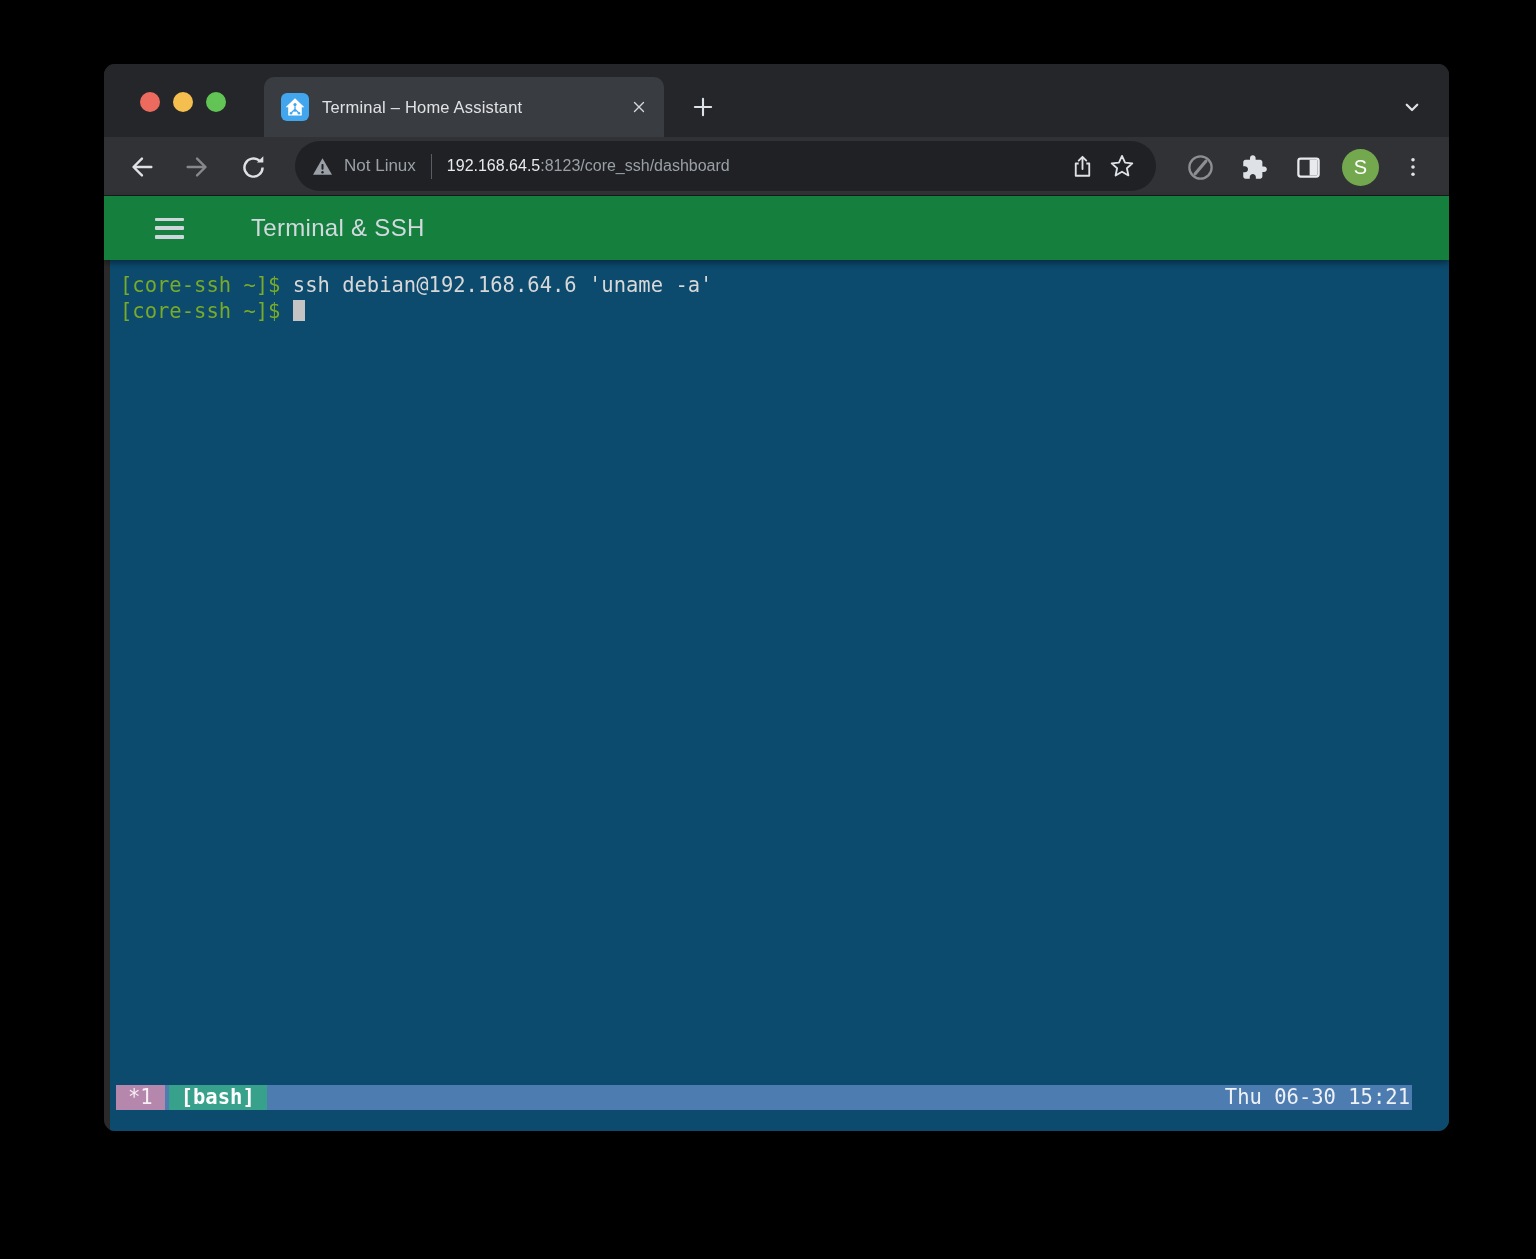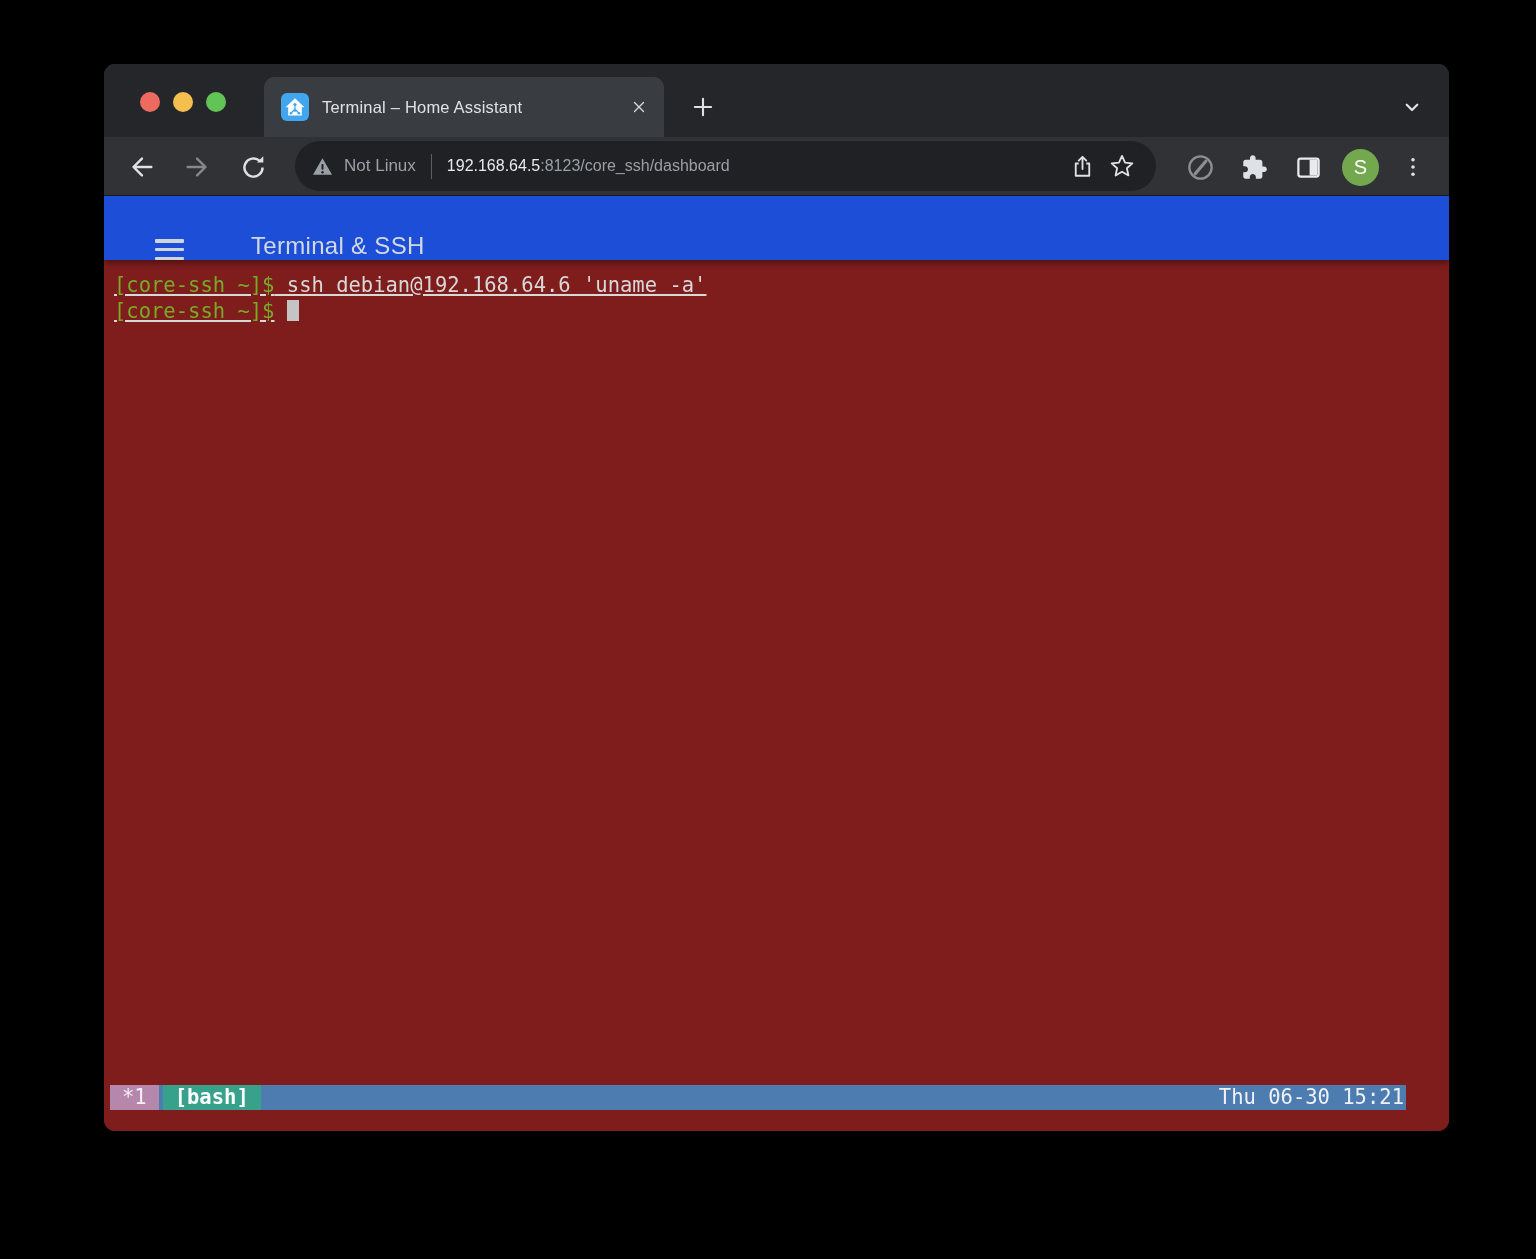--- a/index.html
+++ b/index.html
@@ -50,31 +50,31 @@
   .url .path{ color:#9aa0a6; }
   .omni-ic{ width:40px; height:40px; display:flex; align-items:center; justify-content:center; flex:0 0 auto; }
   .omni-ic.share{ margin-left:auto; }
 
   .right-icons{ position:absolute; right:16px; top:10px; display:flex; gap:14px; align-items:center; }
   .ric{ width:40px; height:40px; display:flex; align-items:center; justify-content:center; }
   .avatar{ width:37px; height:37px; border-radius:50%; background:#74a84e; color:#fff;
            display:flex; align-items:center; justify-content:center; font-size:20px; }
 
   
-  .ha-header{ position:absolute; left:0; top:132px; width:100%; height:64px; background:#1d4ed8;
-              display:flex; align-items:flex-end; box-shadow:0 3px 6px rgba(0,0,0,.4); z-index:3; }
+  .ha-header{ position:absolute; left:0; top:132px; width:100%; height:64px; background:#15803d;
+              display:flex; align-items:center; box-shadow:0 3px 6px rgba(0,0,0,.4); z-index:3; }
   .hamburger{ margin-left:51px; width:29px; height:21px; display:flex; flex-direction:column; justify-content:space-between; }
   .hamburger i{ display:block; height:3.5px; background:#cfd6db; border-radius:1px; }
   .ha-title{ margin-left:67px; font-size:24px; color:#d2d9df; letter-spacing:.3px; }
 
   
   .terminal{
-    position:absolute; left:0; top:196px; width:100%; height:871px; background:#7f1d1d;
+    position:absolute; left:6px; top:196px; width:100%; height:871px; background:#0c4a6e;
     padding:13px 10px; font-family:"DejaVu Sans Mono", monospace;
-    font-size:20.5px; line-height:25.5px; color:#d8d8d8;text-decoration:underline;
+    font-size:20.5px; line-height:25.5px; color:#d8d8d8;
   }
   .tline{ white-space:pre; height:25.5px; }
   .tgreen{ color:#78ab27; }
   .cursor{ display:inline-block; width:12.3px; height:21px; background:#c4c4c4; margin-left:12.3px; vertical-align:-3px; }
 
   .tmux{
     position:absolute; left:6px; bottom:21px; width:1296px; height:25px; background:#4d7cb0;
     display:flex; align-items:stretch; font-size:20.5px; line-height:25px; color:#eef2f6;
   }
   .seg{ display:flex; align-items:center; padding:0 12px; white-space:pre; }

